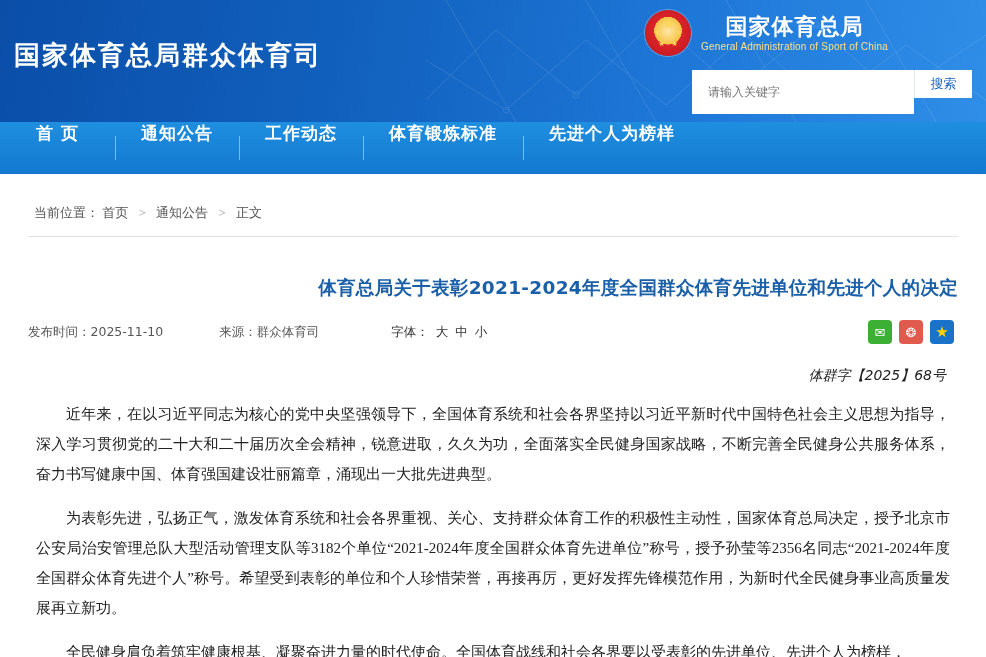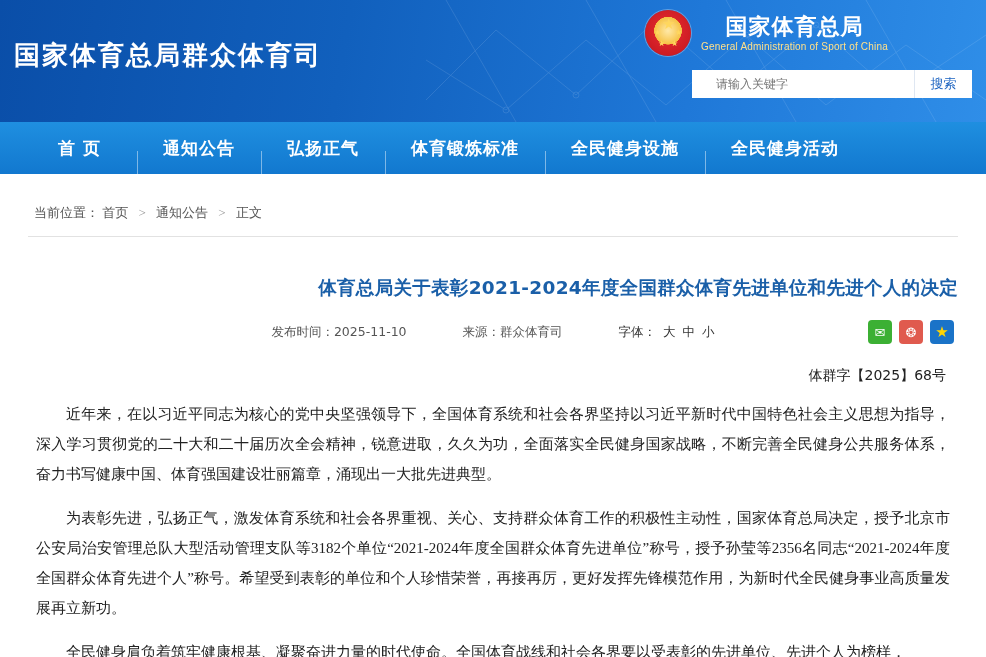--- a/index.html
+++ b/index.html
@@ -81,49 +81,48 @@
   }
   .search-wrap {
     position: absolute;
     right: 14px;
     top: 70px;
     display: flex;
     height: 28px;
   }
   .search-input {
     width: 222px;
-    height: 28px;
+    height: 44px;
     border: none;
     outline: none;
     background: #ffffff;
     font-size: 12px;
     color: #666;
-    padding: 0 24px;
+    padding: 0 16px;
     box-sizing: border-box;
     font-family: "DejaVu Sans", "Liberation Sans", sans-serif;
   }
   .search-btn {
     width: 58px;
     height: 28px;
     border: none;
     background: #ffffff;
     color: #1c63c0;
     font-size: 13px;
     cursor: pointer;
     border-left: 1px solid #dfe7f2;
     font-family: Liberation Mono, monospace;
   }
 
   
   .nav {
     height: 52px;
     background: linear-gradient(180deg, #1f8fe0 0%, #1278cf 100%);
     display: flex;
-    align-items: center;
-    padding-left: 22px;
+    align-items: flex-start;
     box-sizing: border-box;
   }
   .nav-item {
     flex: 0 0 auto;
     display: flex;
     align-items: center;
     justify-content: center;
     color: #ffffff;
     font-size: 17px;
     font-weight: bold;
@@ -163,21 +162,20 @@
     font-weight: bold;
     color: #1a5fa8;
     margin: 38px 0 0 0;
     letter-spacing: .3px;
     font-family: "DejaVu Sans", "Liberation Sans", sans-serif;
   }
 
   .meta-row {
     display: flex;
     align-items: center;
-    justify-content: center;
     gap: 56px;
     font-size: 12.5px;
     color: #555;
     margin-top: 24px;
     position: relative;
     font-family: "DejaVu Sans", "Liberation Sans", sans-serif;
   }
   .meta-row .fontsize span { margin-left: 7px; cursor: pointer; color: #333; }
   .share {
     position: absolute;
@@ -199,20 +197,21 @@
   .share-wechat { background: #3cb034; }
   .share-weibo  { background: #e05a4e; }
   .share-star   { background: #1a73c8; color: #ffd400; font-size: 15px; }
 
   .doc-number {
     text-align: right;
     font-size: 14px;
     color: #222;
     margin: 26px 12px 0 0;
     font-family: "DejaVu Sans", "Liberation Sans", sans-serif;
+    font-style: italic;
   }
 
   .doc-body {
     margin-top: 10px;
     padding: 0 8px;
   }
   .doc-body p {
     font-size: 15px;
     line-height: 2;
     color: #222;
@@ -258,24 +257,23 @@
 
   <div class="search-wrap">
     <input class="search-input" type="text" placeholder="请输入关键字" style="">
     <button class="search-btn">搜索</button>
   </div>
 </div>
 
 <div class="nav">
   <div class="nav-item first">首 页</div>
   <div class="nav-item">通知公告</div>
-  <div class="nav-item">弘扬正气</div>
+  <div class="nav-item">工作动态</div>
   <div class="nav-item">体育锻炼标准</div>
-  <div class="nav-item">全民健身设施</div>
-  <div class="nav-item">全民健身活动</div>
+  <div class="nav-item">先进个人为榜样</div>
 </div>
 
 <div class="content">
 
   <div class="breadcrumb">
     <span>当前位置：</span>
     <a>首页</a>
     <span class="sep">&gt;</span>
     <a>通知公告</a>
     <span class="sep">&gt;</span>
@@ -285,21 +283,21 @@
   <h1 class="doc-title">体育总局关于表彰2021-2024年度全国群众体育先进单位和先进个人的决定</h1>
 
   <div class="meta-row">
     <div>
       <span>发布时间：</span><span>2025-11-10</span>
     </div>
     <div>
       <span>来源：</span><span>群众体育司</span>
     </div>
     <div class="fontsize">
-      <span style="margin-left:0">字体：</span><span>大</span><span>中</span><span>小</span>
+      <span style="margin-left:16px">字体：</span><span>大</span><span>中</span><span>小</span>
     </div>
 
     <div class="share">
       <div class="share-icon share-wechat">✉</div>
       <div class="share-icon share-weibo">❂</div>
       <div class="share-icon share-star">★</div>
     </div>
   </div>
 
   <div class="doc-number">体群字【2025】68号</div>

